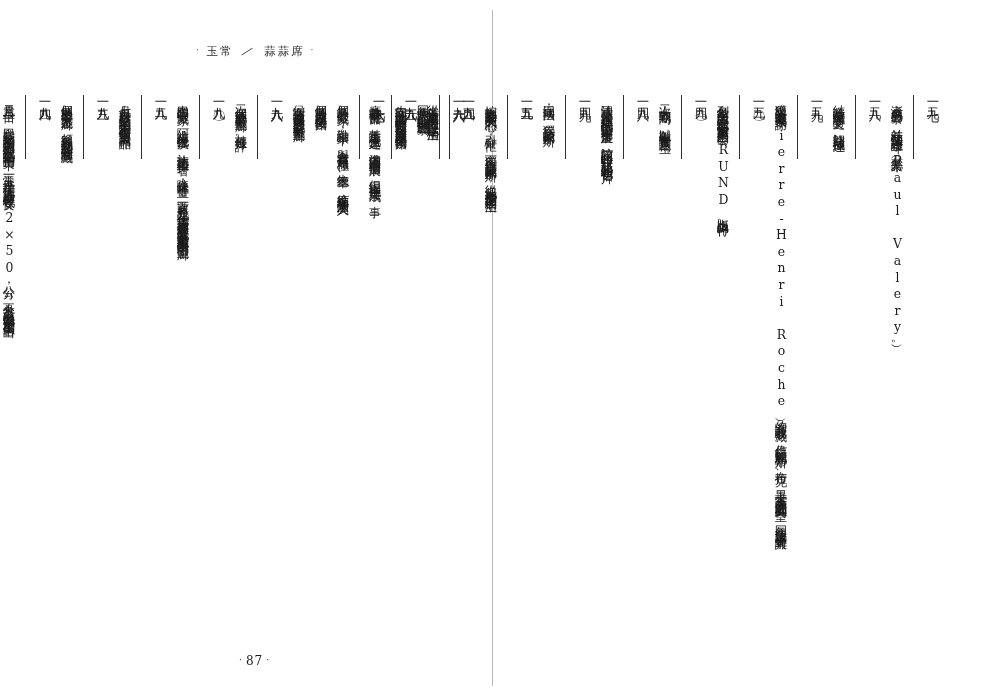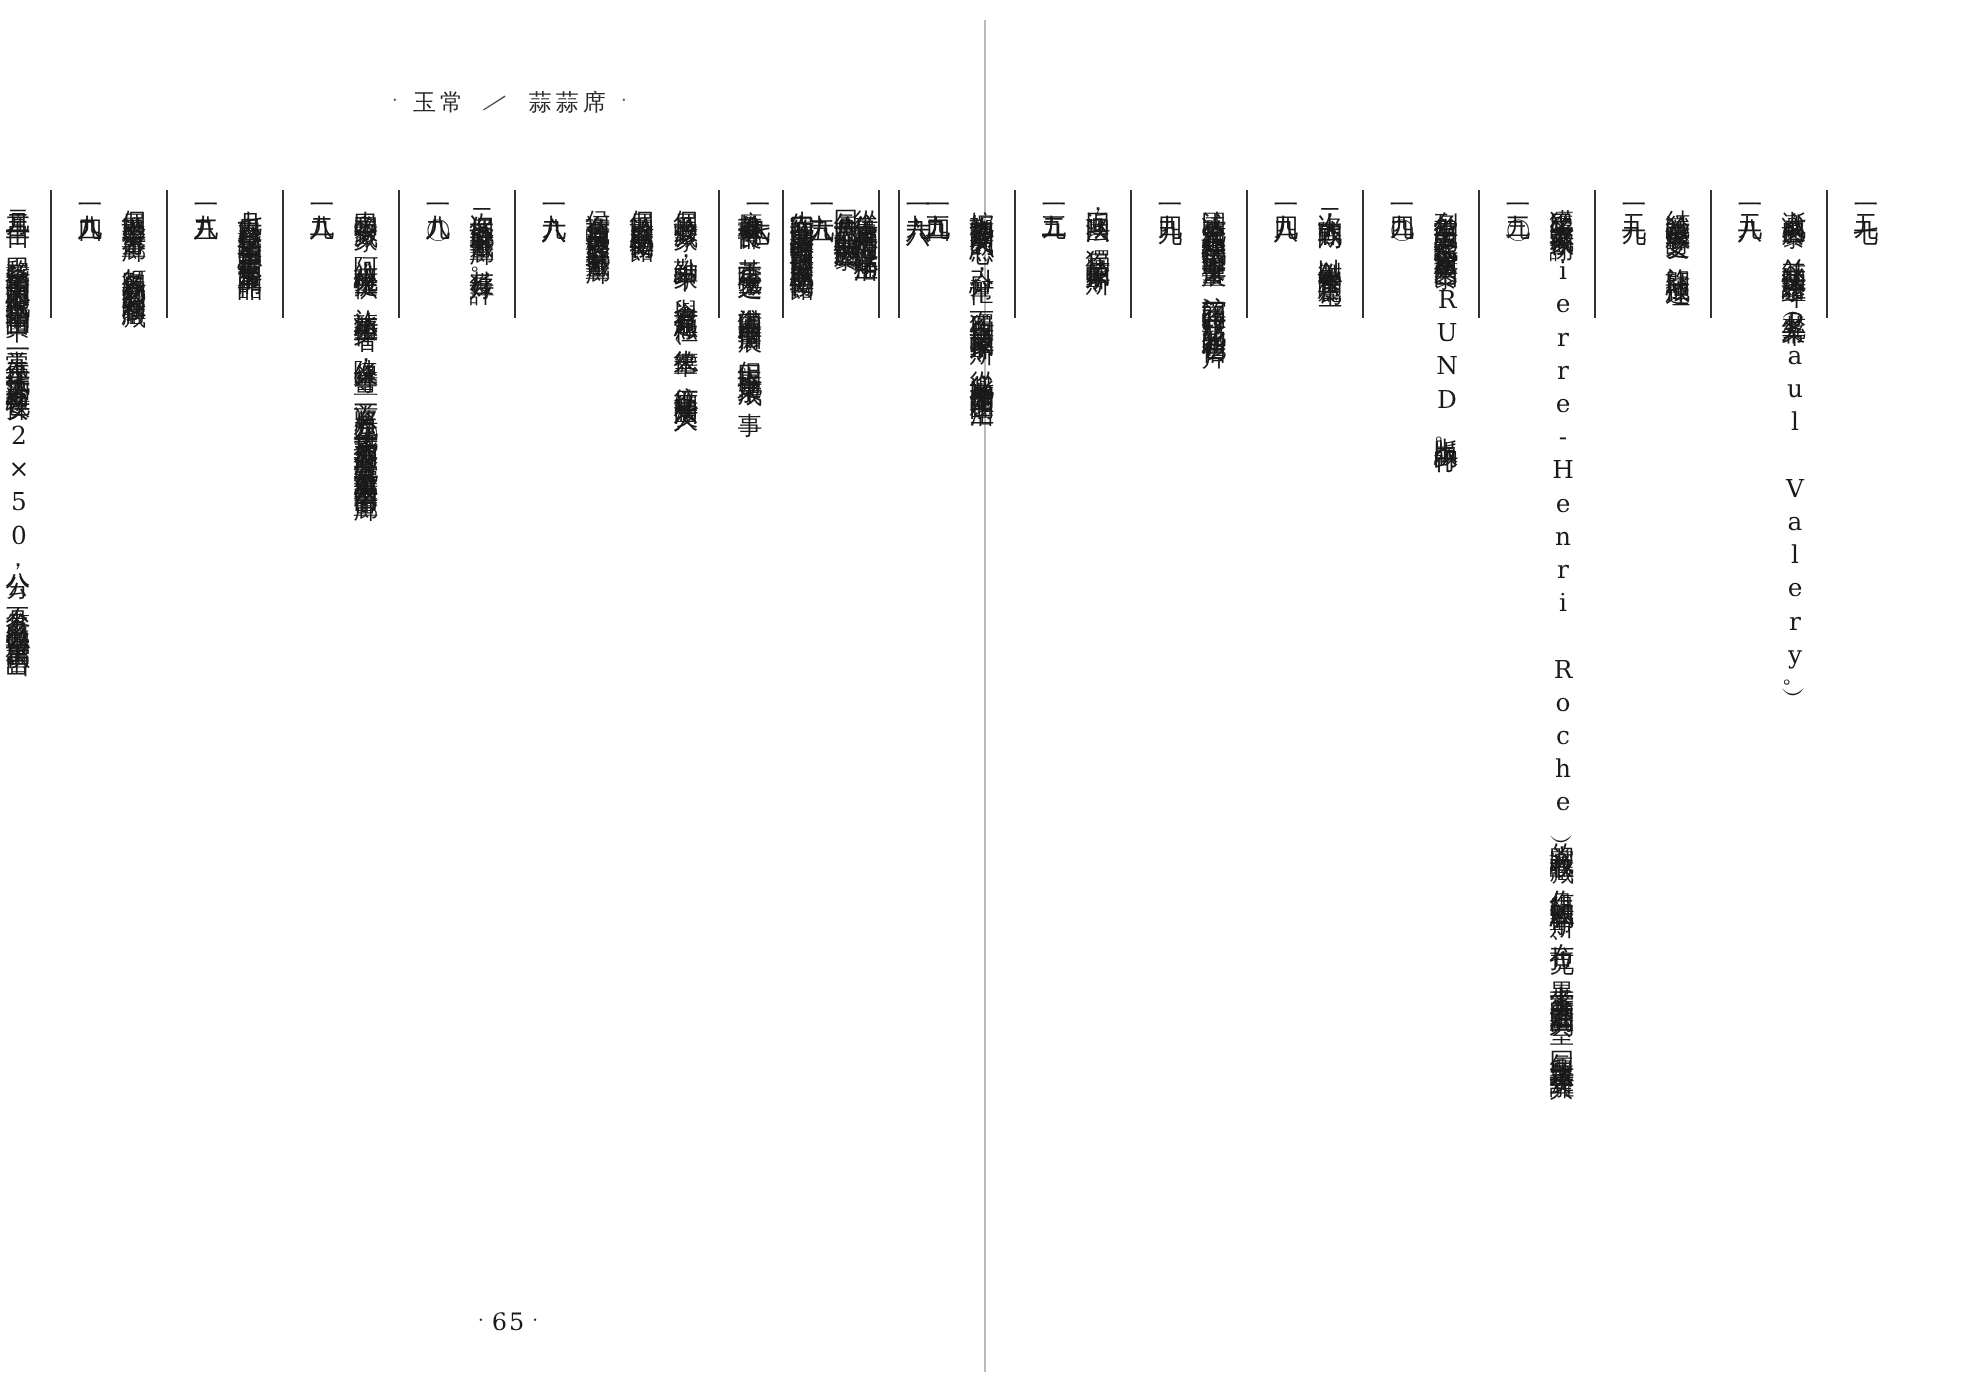--- a/index.html
+++ b/index.html
@@ -172,21 +172,21 @@
 
       <div class="entry">
         <div class="col year">一九八四</div>
         <div class="col rule"></div>
         <div class="col text">元月二十二日，巴黎藝術品拍賣中心的「現代藝術品拍賣」中，常玉一件三十年代油畫「粉紅色裸女」（72×50公分，不具簽名）以臺幣四十萬高價售出。</div>
       </div>
 
     </div>
 
     <div class="folio">
-      <span class="dot">·</span><span>65</span><span class="dot">·</span>
+      <span class="dot">·</span><span>87</span><span class="dot">·</span>
     </div>
   </div>
 
   <div class="page page-right">
 
     <div class="body">
 
       <div class="entry">
         <div class="col year">一九二七</div>
         <div class="col rule"></div>

